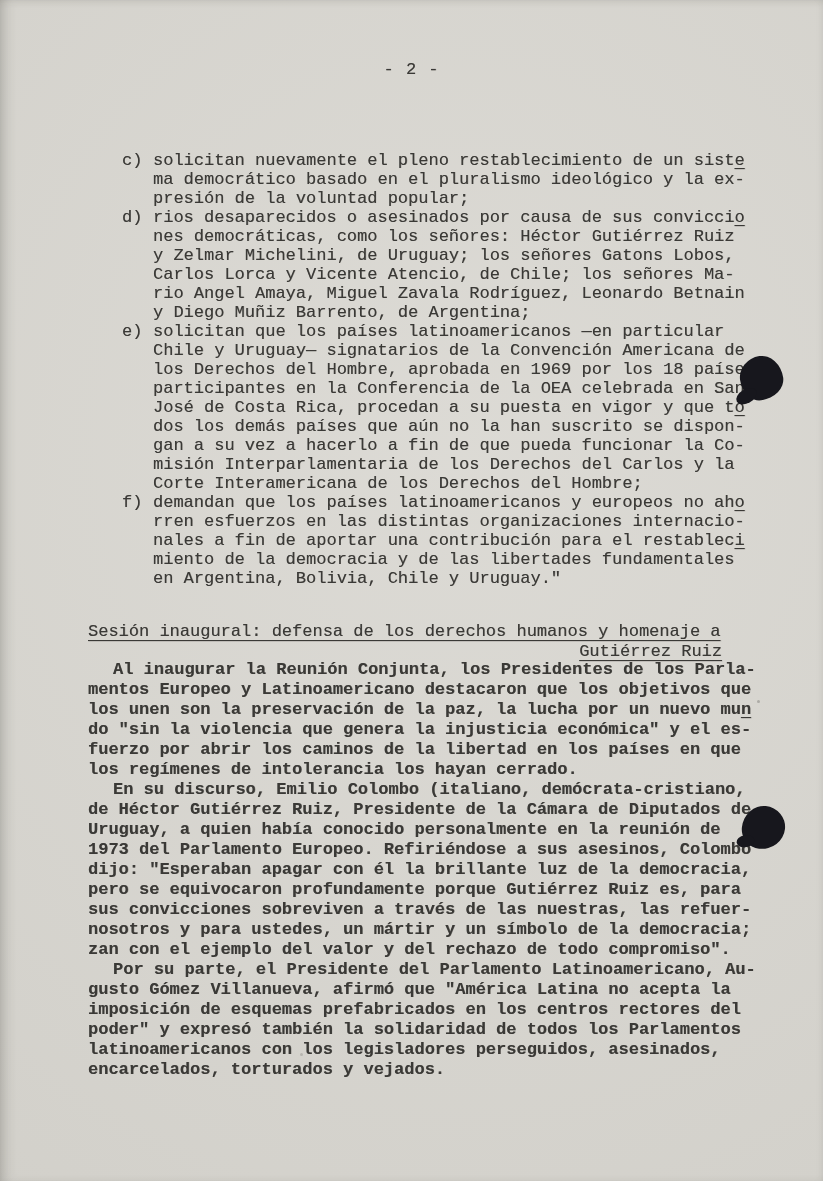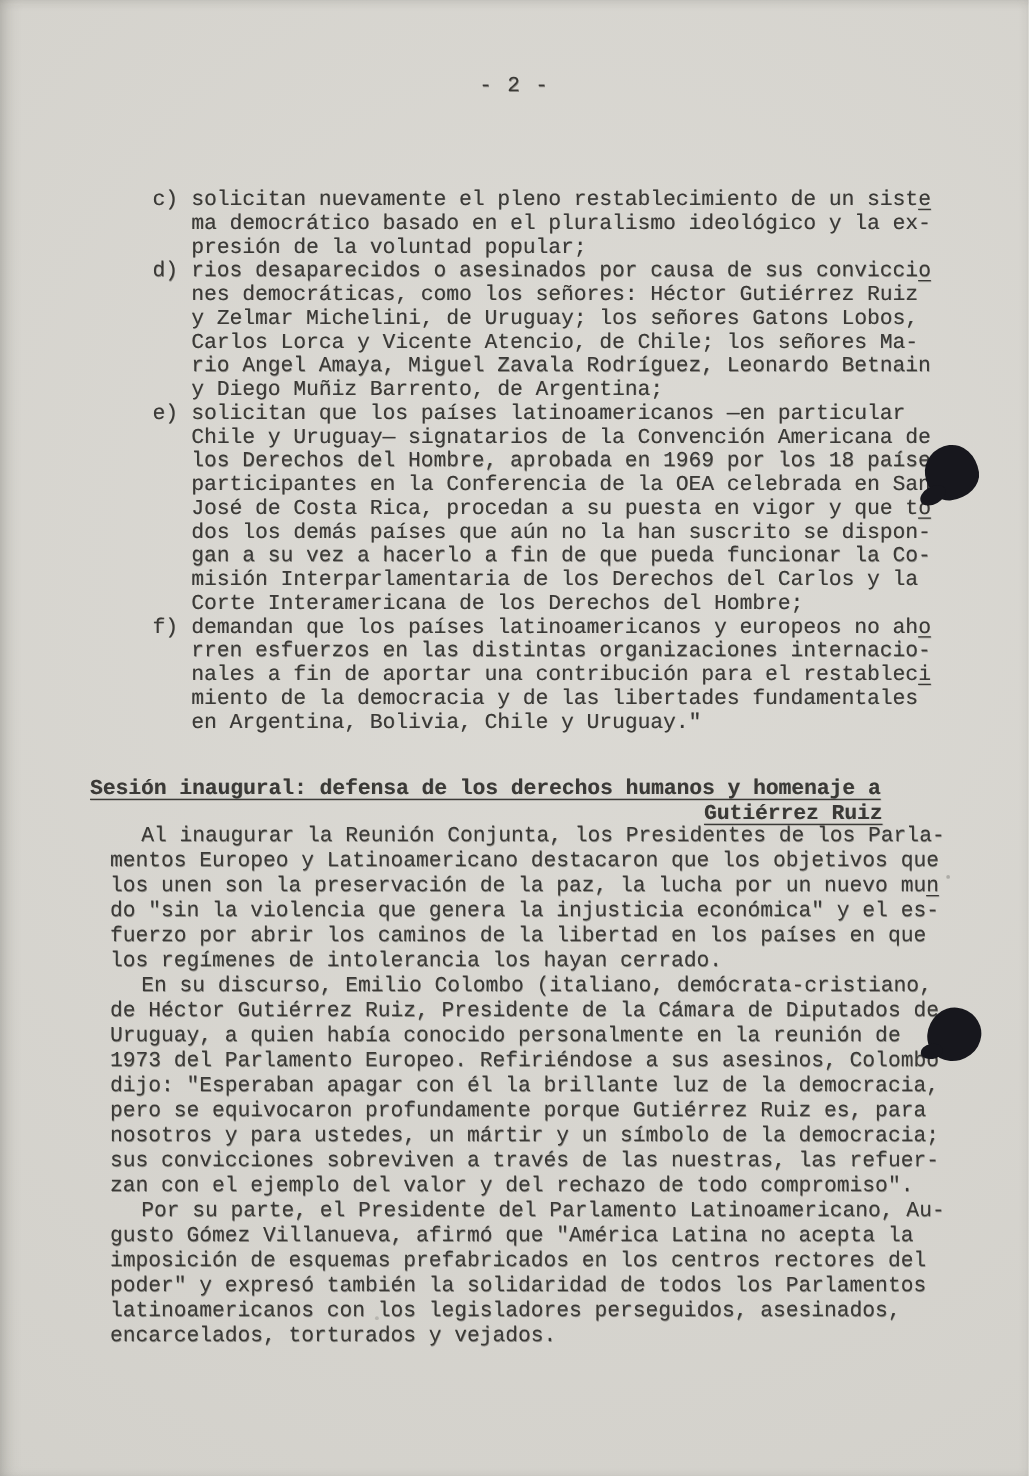--- a/index.html
+++ b/index.html
@@ -33,33 +33,33 @@
   .items {
     position: absolute; top: 151px; left: 153px; width: 650px;
     line-height: 19px;
   }
   .item { position: relative; }
   .item-label {
     position: absolute; left: -31px; top: 0;
     text-shadow: 0.35px 0.35px 0.35px rgba(48,46,42,0.45);
   }
   .heading {
-    position: absolute; top: 622px; left: 72px; width: 634px;
+    position: absolute; top: 622px; left: 88px; width: 634px;
     line-height: 20px;
-    font-weight: bold;
   }
   .heading .line {
     text-decoration: underline;
     text-underline-offset: 4px;
     text-decoration-thickness: 1.4px;
   }
   .heading .line.centered { text-align: right; }
   .paragraphs {
     position: absolute; top: 660px; left: 88px; width: 690px;
     line-height: 20px;
+    font-weight: bold;
   }
   .first-indent { padding-left: 25px; }
   u {
     text-decoration: underline;
     text-underline-offset: 3px;
     text-decoration-thickness: 1.3px;
   }
   .blob {
     position: absolute;
     background: var(--blot, #17171d);
@@ -151,22 +151,22 @@
         <div class="line">fuerzo por abrir los caminos de la libertad en los países en que</div>
         <div class="line">los regímenes de intolerancia los hayan cerrado.</div>
       </div>
       <div class="paragraph">
         <div class="line first-indent">En su discurso, Emilio Colombo (italiano, demócrata-cristiano,</div>
         <div class="line">de Héctor Gutiérrez Ruiz, Presidente de la Cámara de Diputados de</div>
         <div class="line">Uruguay, a quien había conocido personalmente en la reunión de</div>
         <div class="line">1973 del Parlamento Europeo. Refiriéndose a sus asesinos, Colombo</div>
         <div class="line">dijo: "Esperaban apagar con él la brillante luz de la democracia,</div>
         <div class="line">pero se equivocaron profundamente porque Gutiérrez Ruiz es, para</div>
+        <div class="line">sus convicciones sobreviven a través de las nuestras, las refuer-</div>
         <div class="line">nosotros y para ustedes, un mártir y un símbolo de la democracia;</div>
-        <div class="line">sus convicciones sobreviven a través de las nuestras, las refuer-</div>
         <div class="line">zan con el ejemplo del valor y del rechazo de todo compromiso".</div>
       </div>
       <div class="paragraph">
         <div class="line first-indent">Por su parte, el Presidente del Parlamento Latinoamericano, Au-</div>
         <div class="line">gusto Gómez Villanueva, afirmó que "América Latina no acepta la</div>
         <div class="line">imposición de esquemas prefabricados en los centros rectores del</div>
         <div class="line">poder" y expresó también la solidaridad de todos los Parlamentos</div>
         <div class="line">latinoamericanos con los legisladores perseguidos, asesinados,</div>
         <div class="line">encarcelados, torturados y vejados.</div>
       </div>

